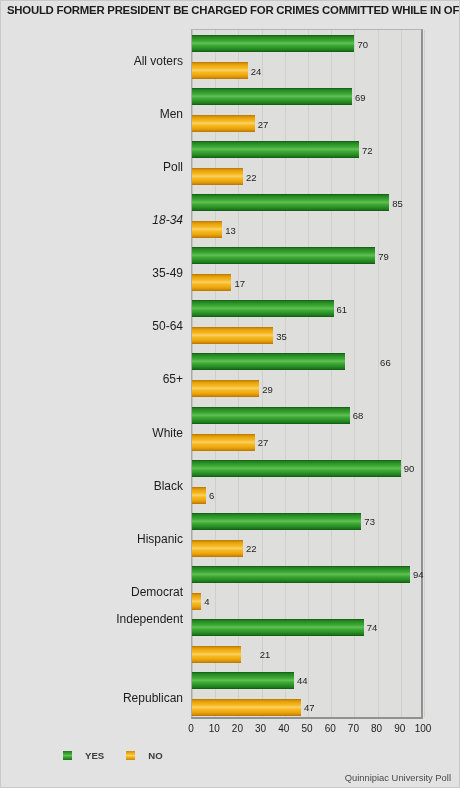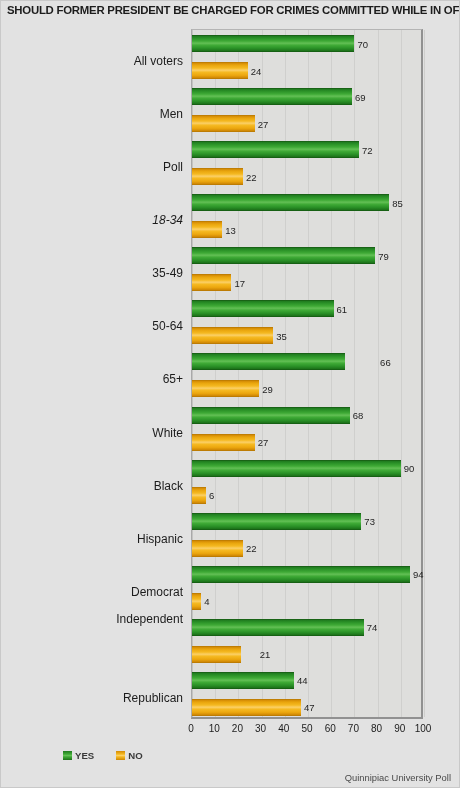--- a/index.html
+++ b/index.html
@@ -134,21 +134,21 @@
     position: absolute;
     left: 62px;
     top: 749px;
     display: flex;
     align-items: center;
     gap: 22px;
   }
   .legend-item {
     display: flex;
     align-items: center;
-    gap: 3px;
+    gap: 13px;
   }
   .legend-swatch {
     width: 9px;
     height: 9px;
   }
   .legend-swatch.yes {
     background: linear-gradient(to bottom,#1f7a1f 0%,#3faa36 35%,#63c055 50%,#3faa36 65%,#1c7119 100%);
   }
   .legend-swatch.no {
     background: linear-gradient(to bottom,#d38a05 0%,#f5b921 35%,#fbd068 50%,#f5b921 65%,#ce8604 100%);

